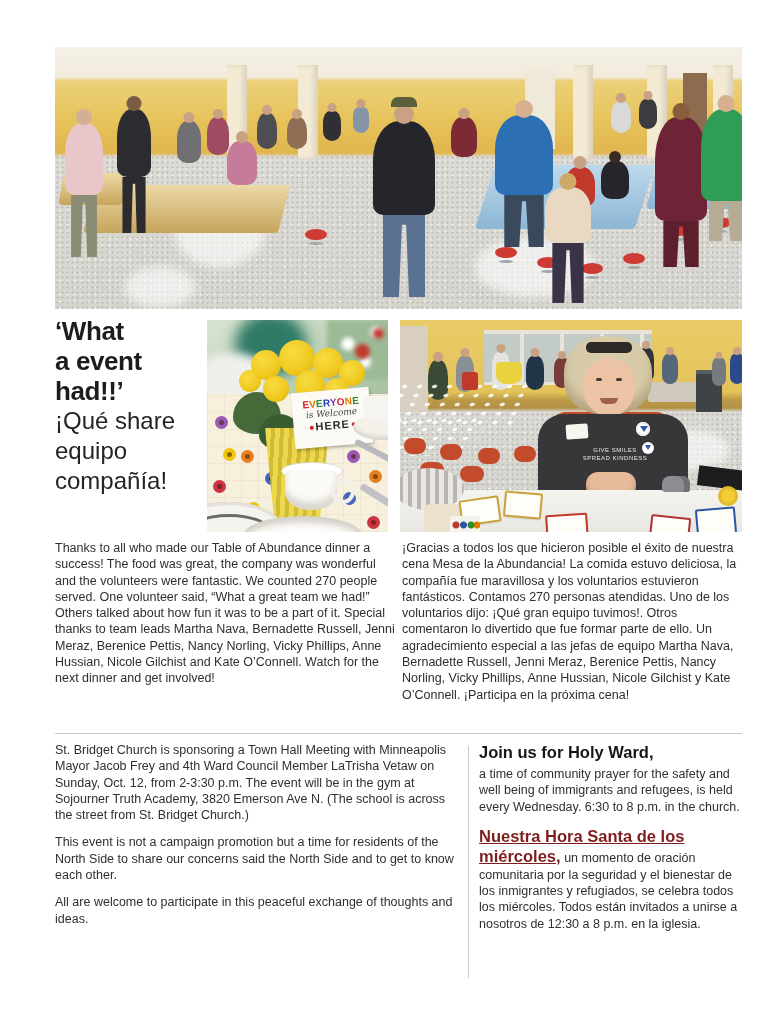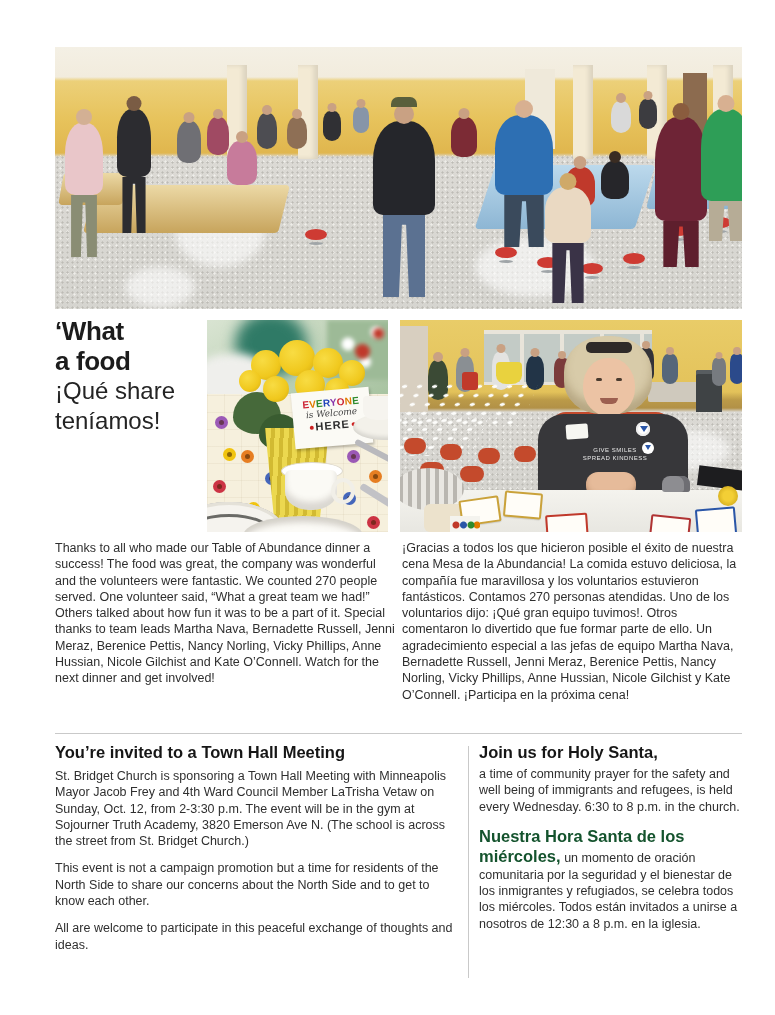--- a/index.html
+++ b/index.html
@@ -13,21 +13,21 @@
   .hl-r{font-size:24px;line-height:30px;color:#242424;}
   .col{font-size:12.5px;line-height:16.3px;color:#2e2e2e;}
   .col-en{position:absolute;left:55px;top:540px;width:340px;}
   .col-es{position:absolute;left:402px;top:540px;width:338px;}
   .hrule{position:absolute;left:55px;top:733px;width:687px;height:1px;background:#c9c9c9;}
   .vrule{position:absolute;left:468px;top:746px;width:1px;height:232px;background:#c9c9c9;}
   .bottom-left{position:absolute;left:55px;top:742px;width:407px;}
   .bottom-right{position:absolute;left:479px;top:742px;width:261px;}
   .sec-h{font-size:16.5px;font-weight:bold;color:#161616;margin:0 0 6px 0;line-height:20px;}
   .bottom-left p,.bottom-right p{margin:0 0 11px 0;font-size:12.5px;line-height:16.3px;}
-  .hh-es{font-size:16.5px;font-weight:bold;color:#14532d;line-height:20.5px;}
+  .hh-es{font-size:16.5px;font-weight:bold;color:#7f1d1d;line-height:20.5px;text-decoration:underline;}
   .mix p{margin-top:4px;}
 
   
   .photo{position:absolute;overflow:hidden;}
   #photo-top{left:55px;top:47px;width:687px;height:262px;
     background:linear-gradient(#f4f0e5 0px,#f2ecdd 30px,#ecd079 34px,#e7c35c 72px,#e0b64e 106px,#dcdad5 110px,#d6d5d0 262px);}
   #photo-flowers{left:207px;top:320px;width:181px;height:212px;background:linear-gradient(150deg,#d9e4d2,#a9c4a2 55%,#8fae8c);}
   #photo-woman{left:400px;top:320px;width:342px;height:212px;
     background:linear-gradient(#e9cc68 0px,#e3c25a 72px,#bb9a48 80px,#b29147 88px,#dbd9d4 92px,#d2d1cc 212px);}
 
@@ -124,23 +124,25 @@
     <div class="fig legs" style="left:318px;top:74px;width:62px;height:94px;background:#25262b;--hs:20px;--h:#c9a183;--l:#5b7191;--ls:82px;"></div>
     <div class="abs" style="left:336px;top:50px;width:26px;height:10px;border-radius:7px 7px 0 0;background:#5a5f3c;"></div>
     <div class="fig legs" style="left:440px;top:68px;width:58px;height:80px;background:#2d6fb3;--hs:18px;--h:#d8b091;--l:#3a4a5c;--ls:52px;"></div>
     <div class="fig legs" style="left:490px;top:140px;width:46px;height:56px;background:#ead9c2;--hs:17px;--h:#cfa968;--l:#3a3347;--ls:60px;"></div>
     <div class="fig legs" style="left:600px;top:70px;width:52px;height:104px;background:#6e2436;--hs:17px;--h:#8a5c3e;--l:#5e1f2d;--ls:46px;"></div>
     <div class="fig legs" style="left:646px;top:62px;width:50px;height:92px;background:#2e9e57;--hs:17px;--h:#d8b091;--l:#b6ac96;--ls:40px;"></div>
   </div>
 
   <div class="headline">
     <div class="hl-b">‘What</div>
-    <div class="hl-b">a food</div>
+    <div class="hl-b">a event</div>
+    <div class="hl-b">had!!’</div>
     <div class="hl-r">¡Qué share</div>
-    <div class="hl-r">teníamos!</div>
+    <div class="hl-r">equipo</div>
+    <div class="hl-r">compañía!</div>
   </div>
 
   <div class="photo" id="photo-flowers">
     <div class="abs" style="left:28px;top:-8px;width:72px;height:64px;background:#2f7a66;filter:blur(7px);border-radius:50%;"></div>
     <div class="abs" style="left:120px;top:0;width:70px;height:60px;background:radial-gradient(circle at 30% 40%,#fff 6px,transparent 7px),radial-gradient(circle at 70% 20%,#fff 5px,transparent 6px),radial-gradient(circle at 55% 70%,#fff 5px,transparent 6px),#9dba97;filter:blur(2px);"></div>
     <div class="abs" style="left:148px;top:24px;width:15px;height:15px;background:#c0392b;border-radius:50%;filter:blur(2px);"></div>
     <div class="abs" style="left:166px;top:8px;width:11px;height:11px;background:#c0392b;border-radius:50%;filter:blur(2px);"></div>
     <div class="abs" style="left:-10px;top:34px;width:70px;height:52px;background:#efefec;filter:blur(4px);border-radius:40%;"></div>
 
     <div class="cloth"></div>
@@ -251,25 +253,24 @@
     <div class="abs" style="left:318px;top:166px;width:20px;height:20px;border-radius:50%;background:radial-gradient(#f3cf35 35%,#c49c12);"></div>
   </div>
 
   <div class="col col-en">Thanks to all who made our Table of Abundance dinner a success! The food was great, the company was wonderful and the volunteers were fantastic. We counted 270 people served. One volunteer said, “What a great team we had!” Others talked about how fun it was to be a part of it. Special thanks to team leads Martha Nava, Bernadette Russell, Jenni Meraz, Berenice Pettis, Nancy Norling, Vicky Phillips, Anne Hussian, Nicole Gilchist and Kate O’Connell. Watch for the next dinner and get involved!</div>
   <div class="col col-es">¡Gracias a todos los que hicieron posible el éxito de nuestra cena Mesa de la Abundancia! La comida estuvo deliciosa, la compañía fue maravillosa y los voluntarios estuvieron fantásticos. Contamos 270 personas atendidas. Uno de los voluntarios dijo: ¡Qué gran equipo tuvimos!. Otros comentaron lo divertido que fue formar parte de ello. Un agradecimiento especial a las jefas de equipo Martha Nava, Bernadette Russell, Jenni Meraz, Berenice Pettis, Nancy Norling, Vicky Phillips, Anne Hussian, Nicole Gilchist y Kate O’Connell. ¡Participa en la próxima cena!</div>
 
   <div class="hrule"></div>
   <div class="vrule"></div>
 
   <div class="bottom-left">
-    <h2 class="sec-h">You’re invited to a Town Hall Meeting</h2>
     <p>St. Bridget Church is sponsoring a Town Hall Meeting with Minneapolis Mayor Jacob Frey and 4th Ward Council Member LaTrisha Vetaw on Sunday, Oct. 12, from 2-3:30 p.m. The event will be in the gym at Sojourner Truth Academy, 3820 Emerson Ave N. (The school is across the street from St. Bridget Church.)</p>
-    <p>This event is not a campaign promotion but a time for residents of the North Side to share our concerns about the North Side and to get to know each other.</p>
+    <p>This event is not a campaign promotion but a time for residents of the North Side to share our concerns said the North Side and to get to know each other.</p>
     <p>All are welcome to participate in this peaceful exchange of thoughts and ideas.</p>
   </div>
 
   <div class="bottom-right mix">
-    <h2 class="sec-h" style="margin-bottom:2px;">Join us for Holy Santa,</h2>
+    <h2 class="sec-h" style="margin-bottom:2px;">Join us for Holy Ward,</h2>
     <p>a time of community prayer for the safety and well being of immigrants and refugees, is held every Wednesday. 6:30 to 8 p.m. in the church.</p>
     <p><span class="hh-es">Nuestra Hora Santa de los miércoles,</span> <span>un momento de oración comunitaria por la seguridad y el bienestar de los inmigrantes y refugiados, se celebra todos los miércoles. Todos están invitados a unirse a nosotros de 12:30 a 8 p.m. en la iglesia.</span></p>
   </div>
 
 </div>
 
 </body></html>

